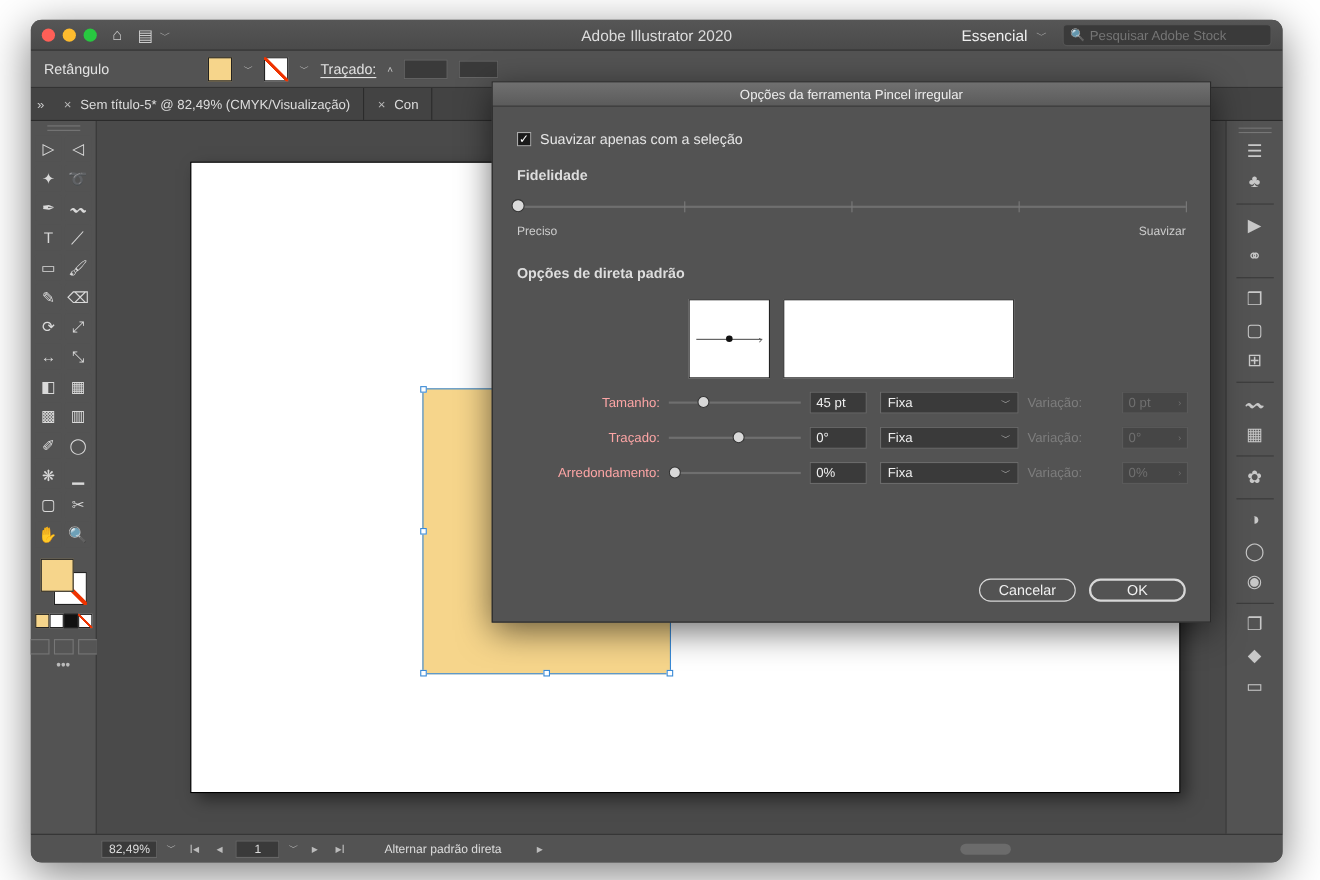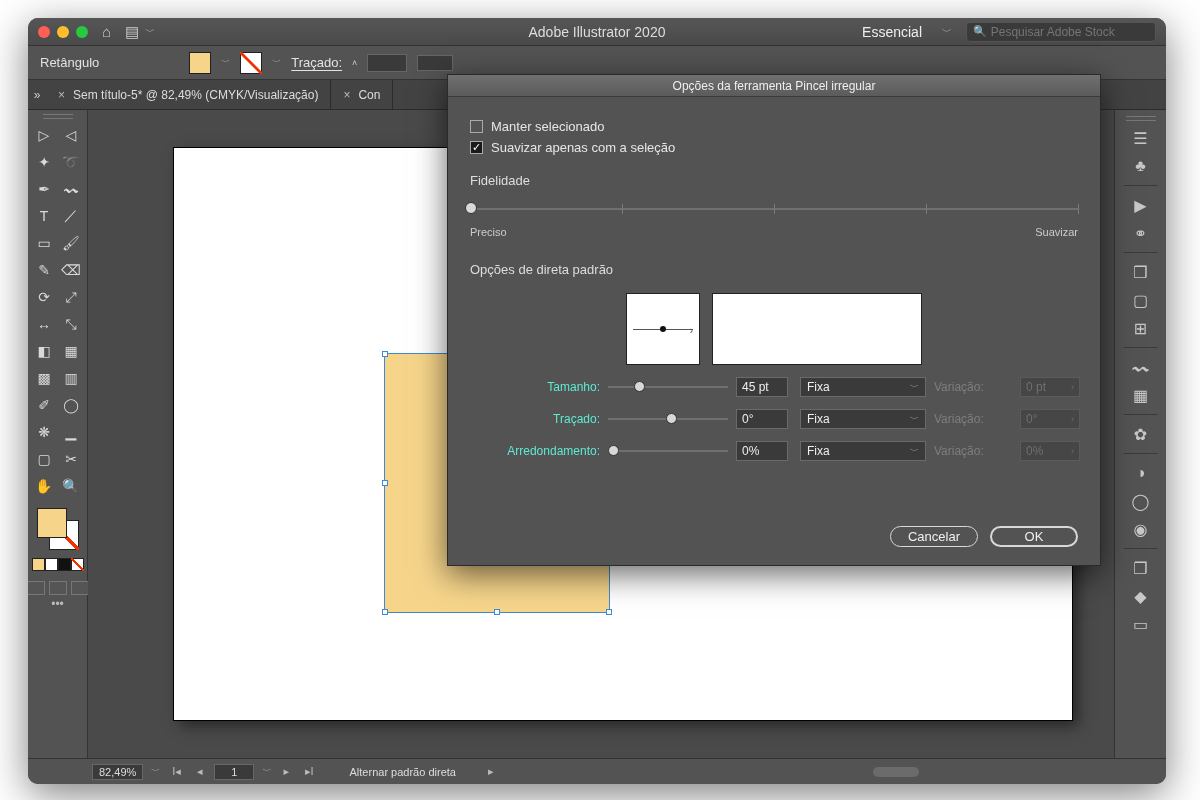--- a/index.html
+++ b/index.html
@@ -13,21 +13,21 @@
   .titlebar {
     height: 28px; background: linear-gradient(#565656,#4a4a4a); display: flex; align-items: center;
     padding: 0 10px; border-bottom: 1px solid #333; position: relative;
   }
   .traffic { display: flex; gap: 7px; }
   .dot { width: 12px; height: 12px; border-radius: 50%; }
   .dot.red{background:#ff5f57}.dot.yellow{background:#febc2e}.dot.green{background:#28c840}
   .titlebar .home-icon,.titlebar .layout-icon{color:#ccc;margin-left:14px;font-size:15px}
   .titlebar .chev{color:#aaa;margin-left:6px;font-size:10px}
   .titlebar .app-title{position:absolute;left:0;right:0;text-align:center;color:#ddd;font-size:14px;pointer-events:none}
-  .titlebar .workspace{margin-left:auto;display:flex;align-items:center;gap:14px;color:#eee;font-size:14px}
+  .titlebar .workspace{margin-left:auto;display:flex;align-items:center;gap:2px;color:#eee;font-size:14px}
   .titlebar .search{margin-left:14px;display:flex;align-items:center;background:#3a3a3a;border:1px solid #555;border-radius:4px;padding:1px 6px;width:190px;height:20px}
   .titlebar .search input{background:transparent;border:0;color:#aaa;font-size:12px;width:100%;outline:none}
   .mag{color:#aaa;font-size:11px;margin-right:4px}
   
   .controlbar{height:34px;background:#535353;border-bottom:1px solid #333;display:flex;align-items:center;padding:0 12px;color:#e2e2e2;font-size:13px;gap:10px}
   .swatch{width:22px;height:22px;border:1px solid #222}
   .fill-sw{background:#f6d58b}
   .stroke-sw{background:#fff;position:relative}
   .stroke-sw::before{content:"";position:absolute;top:3px;left:3px;right:3px;bottom:3px;background:#fff}
   .stroke-sw::after{content:"";position:absolute;top:-1px;left:-1px;right:-1px;bottom:-1px;background:linear-gradient(to top right,transparent 45%,#e30 46%,#e30 54%,transparent 55%)}
@@ -78,35 +78,35 @@
   .nav-arrow{color:#bbb;padding:0 4px}
   .statusbar .track{flex:1;height:12px;margin:0 20px;position:relative}
   .statusbar .thumb{position:absolute;left:56%;width:46px;height:10px;top:1px;background:#6b6b6b;border-radius:5px}
   
   .dialog{position:absolute;left:419px;top:56px;width:654px;height:492px;background:#535353;border:1px solid #2a2a2a;box-shadow:0 8px 30px rgba(0,0,0,.6);color:#e6e6e6;font-size:13px}
   .dlg-title{height:22px;background:linear-gradient(#707070,#5b5b5b);display:flex;align-items:center;justify-content:center;font-size:12px;color:#eee;border-bottom:1px solid #3a3a3a}
   .dlg-body{padding:16px 22px}
   .chkrow{display:flex;align-items:center;gap:8px;margin:6px 0}
   .chk{width:13px;height:13px;border:1px solid #aaa;display:inline-flex;align-items:center;justify-content:center;font-size:11px;color:#fff}
   .chk.checked{background:#1a1a1a}
-  .section-label{margin-top:18px;color:#ddd;font-weight:400}
+  .section-label{margin-top:18px;color:#ddd;font-weight:700}
   .fid-slider{margin-top:10px;height:24px;position:relative}
   .fid-track{position:absolute;left:0;right:0;top:10px;height:2px;background:#6f6f6f}
   .fid-tick{position:absolute;top:6px;width:1px;height:10px;background:#7a7a7a}
   .fid-thumb{position:absolute;top:4px;left:-5px;width:12px;height:12px;border-radius:50%;background:#d9d9d9;border:1px solid #333}
   .fid-labels{display:flex;justify-content:space-between;font-size:11px;color:#ccc;margin-top:4px}
   .preview-row{display:flex;gap:12px;justify-content:center;margin-top:16px}
   .pv{background:#fff;border:1px solid #222}
   .pv.small{width:74px;height:72px;position:relative}
   .pv.small::before{content:"";position:absolute;left:6px;right:6px;top:50%;height:1px;background:#555}
   .pv.small .pdot{position:absolute;left:calc(50% - 3px);top:calc(50% - 3px);width:6px;height:6px;background:#111;border-radius:50%}
   .pv.small .parr{position:absolute;right:6px;top:calc(50% - 4px);font-size:10px;color:#555}
   .pv.big{width:210px;height:72px}
   .param-row{display:grid;grid-template-columns:130px 120px 56px 126px 78px 66px;align-items:center;gap:8px;margin-top:12px;font-size:12px}
-  .param-row .lbl{justify-self:end;color:#5eead4}
+  .param-row .lbl{justify-self:end;color:#fca5a5}
   .mini-slider{height:14px;position:relative}
   .mini-slider .trk{position:absolute;left:0;right:0;top:6px;height:2px;background:#6f6f6f}
   .mini-slider .th{position:absolute;top:1px;width:11px;height:11px;border-radius:50%;background:#d8d8d8;border:1px solid #333}
   .txt-in{width:52px;height:20px;background:#3a3a3a;border:1px solid #6a6a6a;color:#eee;font-size:12px;padding:0 5px}
   .select{height:20px;background:#3a3a3a;border:1px solid #6a6a6a;display:flex;align-items:center;justify-content:space-between;padding:0 6px;color:#eee;font-size:12px}
   .select .cv{font-size:9px;color:#ccc}
   .var-lbl{color:#7d7d7d}
   .var-val{width:60px;height:20px;background:#464646;border:1px solid #5a5a5a;color:#6f6f6f;display:flex;align-items:center;justify-content:space-between;padding:0 5px;font-size:12px}
   .dlg-buttons{position:absolute;right:22px;bottom:18px;display:flex;gap:12px}
   .btn{min-width:88px;height:21px;border:1.5px solid #d8d8d8;border-radius:14px;background:transparent;color:#f0f0f0;font-size:13px;display:flex;align-items:center;justify-content:center;cursor:pointer}
@@ -269,24 +269,20 @@
     <span class="nav-arrow" style="margin-left:20px">▸</span>
     <div class="track">
       <div class="thumb"></div>
     </div>
   </div>
 
   <div class="dialog">
     <div class="dlg-title">Opções da ferramenta Pincel irregular</div>
     <div class="dlg-body">
       <div class="chkrow">
-        <span class="chk"></span>
-        <span>Manter selecionado</span>
-      </div>
-      <div class="chkrow">
         <span class="chk checked">✓</span>
         <span>Suavizar apenas com a seleção</span>
       </div>
 
       <div class="section-label">Fidelidade</div>
       <div class="fid-slider">
         <div class="fid-track"></div>
         <div class="fid-tick" style="left:0%"></div>
         <div class="fid-tick" style="left:25%"></div>
         <div class="fid-tick" style="left:50%"></div>

